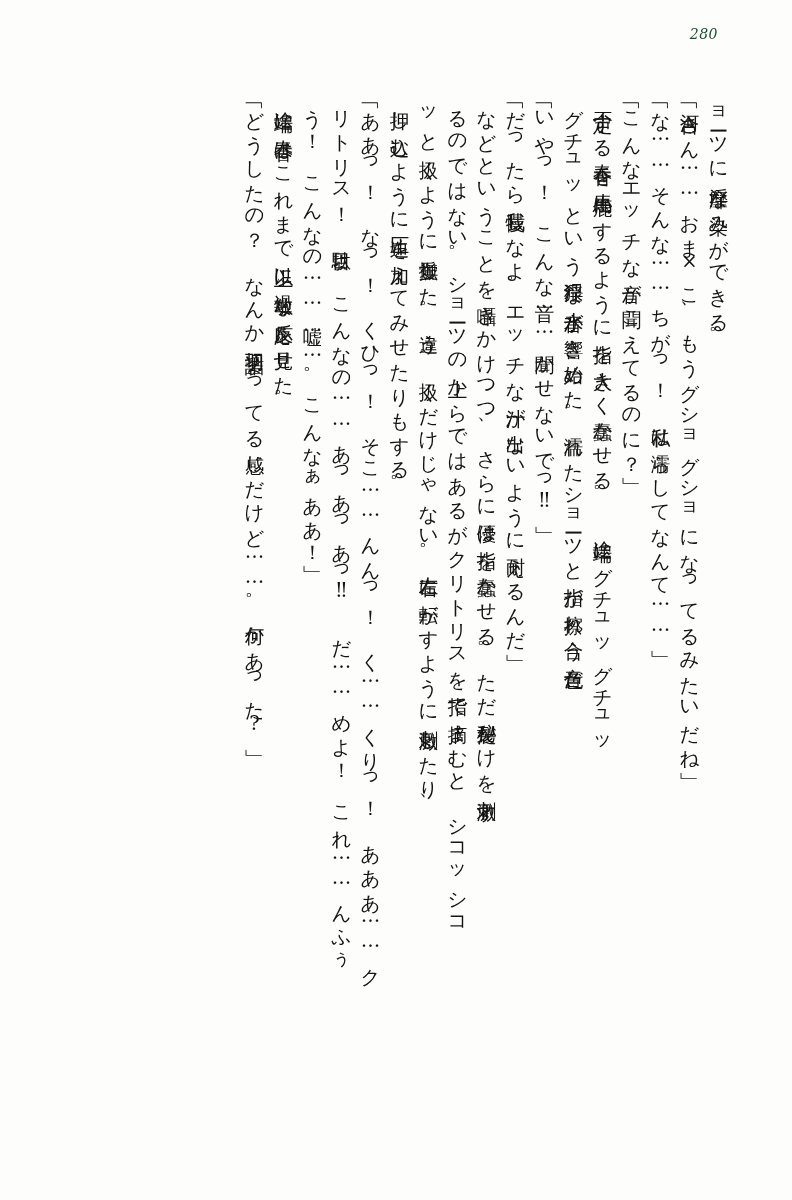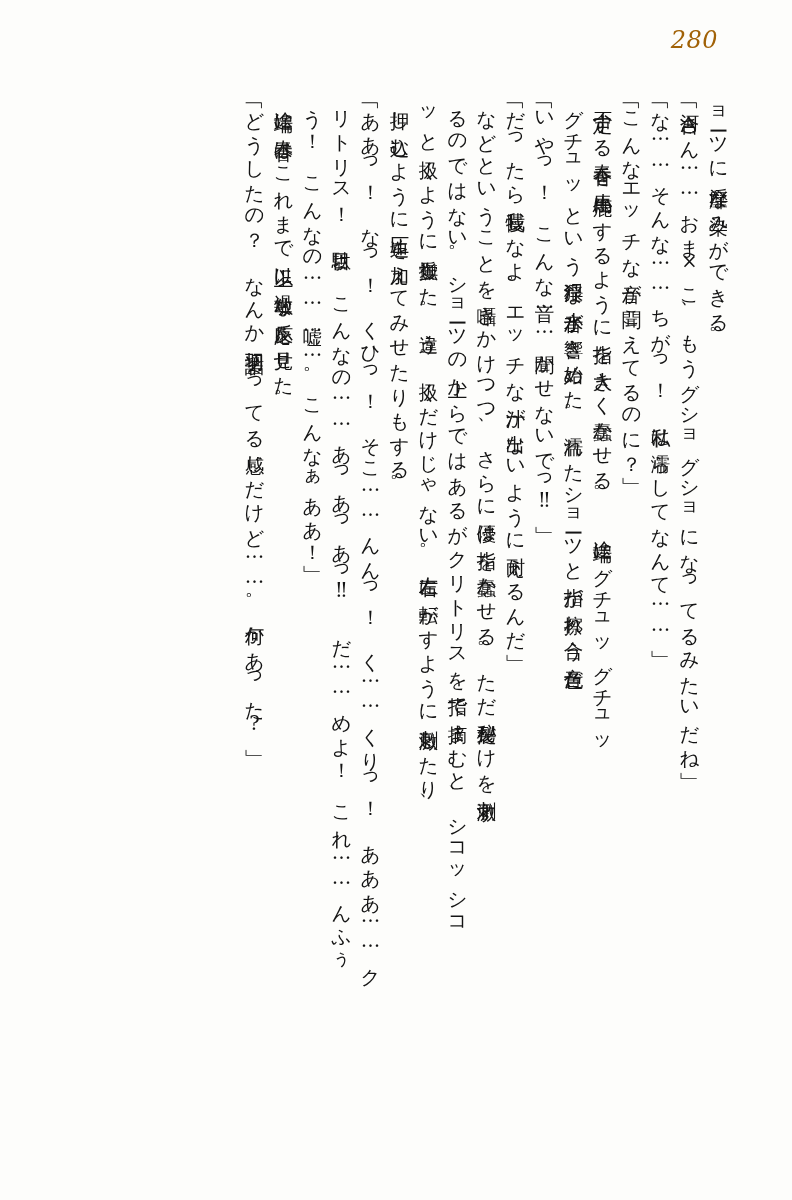--- a/index.html
+++ b/index.html
@@ -22,23 +22,23 @@
     background: #fdfdfb;
   }
 
   
   .page-number {
     position: absolute;
     top: 26px;
     right: 74px;
     font-family: "DejaVu Serif", "Liberation Serif", serif;
     font-style: italic;
-    font-size: 24px;
+    font-size: 14px;
     letter-spacing: 0.5px;
-    color: #a16207;
+    color: #14532d;
   }
 
   
   .text-block {
     position: absolute;
     top: 96px;
     left: 42px;
     right: 64px;
     height: 1060px;
     display: flex;

